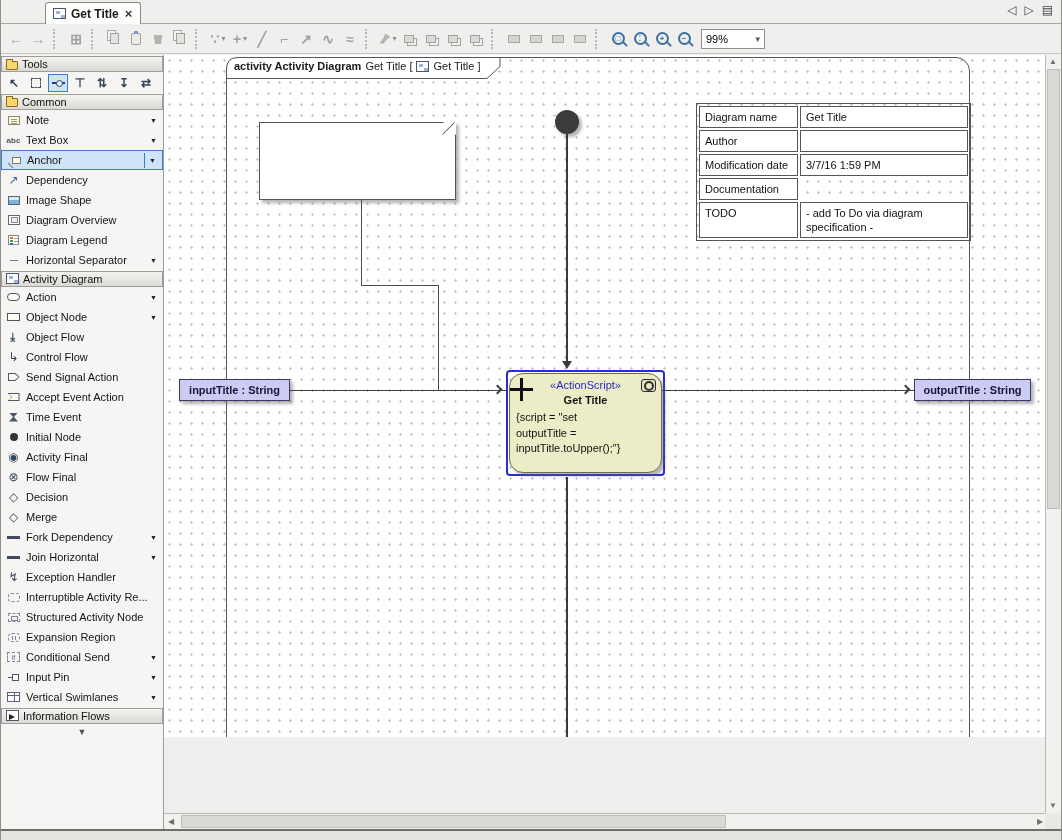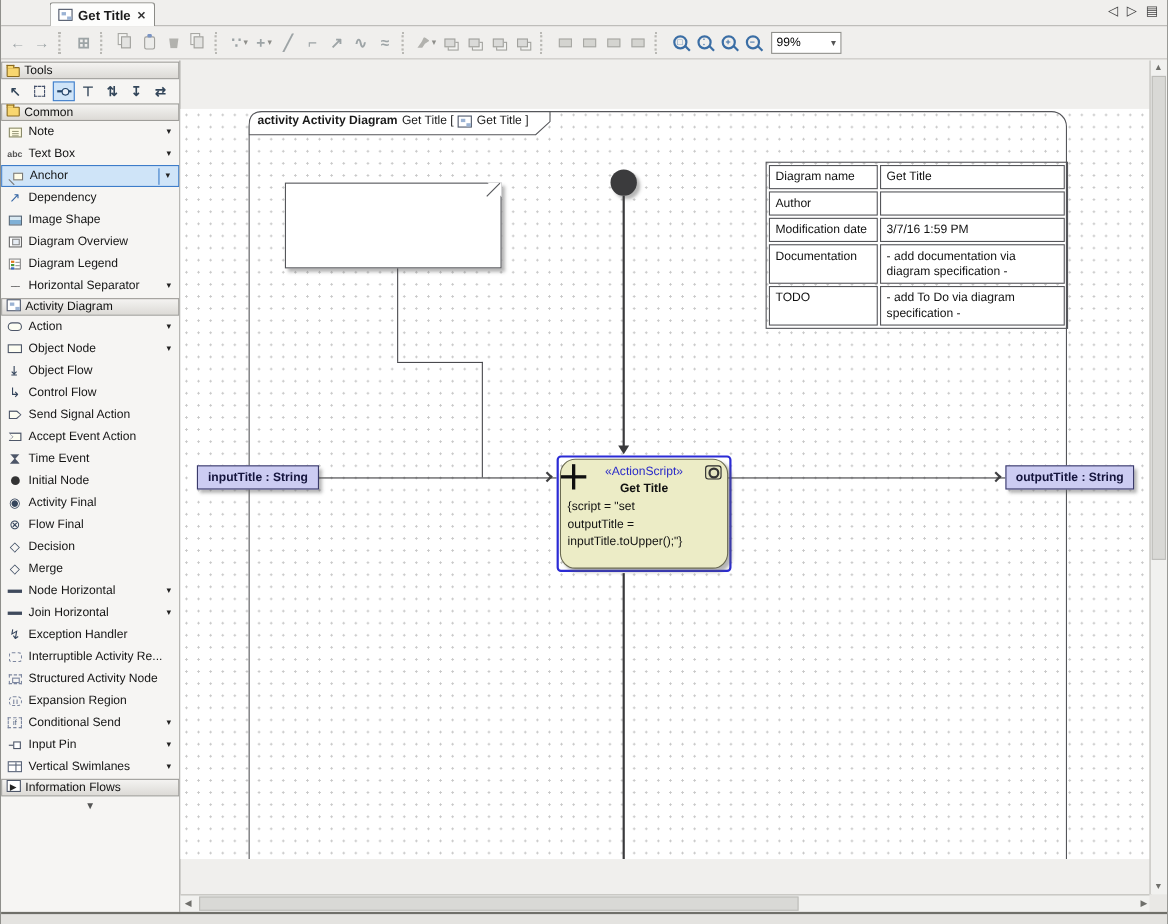--- a/index.html
+++ b/index.html
@@ -97,21 +97,21 @@
   .i-lanes { width:13px; height:10px; border:1px solid #5a6478; position:relative; background:#fff; }
   .i-lanes::before { content:''; position:absolute; left:6px; top:0; bottom:0; width:1px; background:#5a6478; }
   .i-lanes::after { content:''; position:absolute; left:0; right:0; top:2px; height:1px; background:#5a6478; }
   .i-marquee { width:10px; height:10px; border:1px dashed #44506a; }
   .i-anchorline { width:13px; height:9px; position:relative; }
   .i-anchorline::before { content:''; position:absolute; left:0; top:4px; width:13px; height:2px; background:#24456a; }
   .i-anchorline::after { content:''; position:absolute; left:4px; top:2px; width:5px; height:5px; border-radius:50%; background:#e8f0fa; border:1px solid #24456a; }
 
   
   #canvas { position:absolute; left:163px; top:55px; width:883px; height:682px; background:#fff;
-            background-image:radial-gradient(circle, #c8c8c8 1px, transparent 1.1px); background-size:11px 11px; overflow:hidden;margin-top:44px; }
+            background-image:radial-gradient(circle, #c8c8c8 1px, transparent 1.1px); background-size:11px 11px; overflow:hidden; }
   .frame { position:absolute; left:62px; top:2px; width:744px; height:742px; border:1px solid #55565a; border-radius:14px; }
   .fheader-text { position:absolute; left:8px; top:3px; white-space:nowrap; color:#1a1a1a; display:flex; align-items:center; gap:4px; }
   .fheader-text b { font-weight:bold; }
   .shadowed { box-shadow:3px 3px 3px rgba(90,90,90,0.45); }
 
   .note { position:absolute; left:95px; top:67px; width:197px; height:78px; background:#fff; border:1px solid #55565a;
           padding:8px 6px 6px 8px; line-height:15px; color:#111; }
   .note-fold { position:absolute; right:-1px; top:-1px; width:0; height:0; border-top:13px solid #ffffff; border-left:13px solid transparent; }
   .note-fold-line { position:absolute; right:-2px; top:5px; width:17px; height:1px; background:#55565a; transform:rotate(-45deg); }
 
@@ -435,21 +435,21 @@
     <div class="p-row">
       <span class="icbox">
         <span class="ic g">◇</span>
       </span>
       <span class="lbl">Merge</span>
     </div>
     <div class="p-row">
       <span class="icbox">
         <span class="ic i-bar"></span>
       </span>
-      <span class="lbl">Node Horizontal</span>
+      <span class="lbl">Fork Dependency</span>
       <span class="dd">▼</span>
     </div>
     <div class="p-row">
       <span class="icbox">
         <span class="ic i-bar"></span>
       </span>
       <span class="lbl">Join Horizontal</span>
       <span class="dd">▼</span>
     </div>
     <div class="p-row">
@@ -534,21 +534,20 @@
       <div class="it-row">
         <div class="it-cell it-label">Author</div>
         <div class="it-cell it-value"></div>
       </div>
       <div class="it-row">
         <div class="it-cell it-label">Modification date</div>
         <div class="it-cell it-value">3/7/16 1:59 PM</div>
       </div>
       <div class="it-row it-tall">
         <div class="it-cell it-label">Documentation</div>
-        <div class="it-cell it-value">- add documentation via diagram specification -</div>
       </div>
       <div class="it-row it-tall">
         <div class="it-cell it-label">TODO</div>
         <div class="it-cell it-value">- add To Do via diagram specification -</div>
       </div>
     </div>
 
   <div class="node-circle shadowed"></div>
   <div class="cflow" style="top:79px; height:230px;"></div>
   <div class="arrow-down" style="left:398px; top:306px;"></div>

